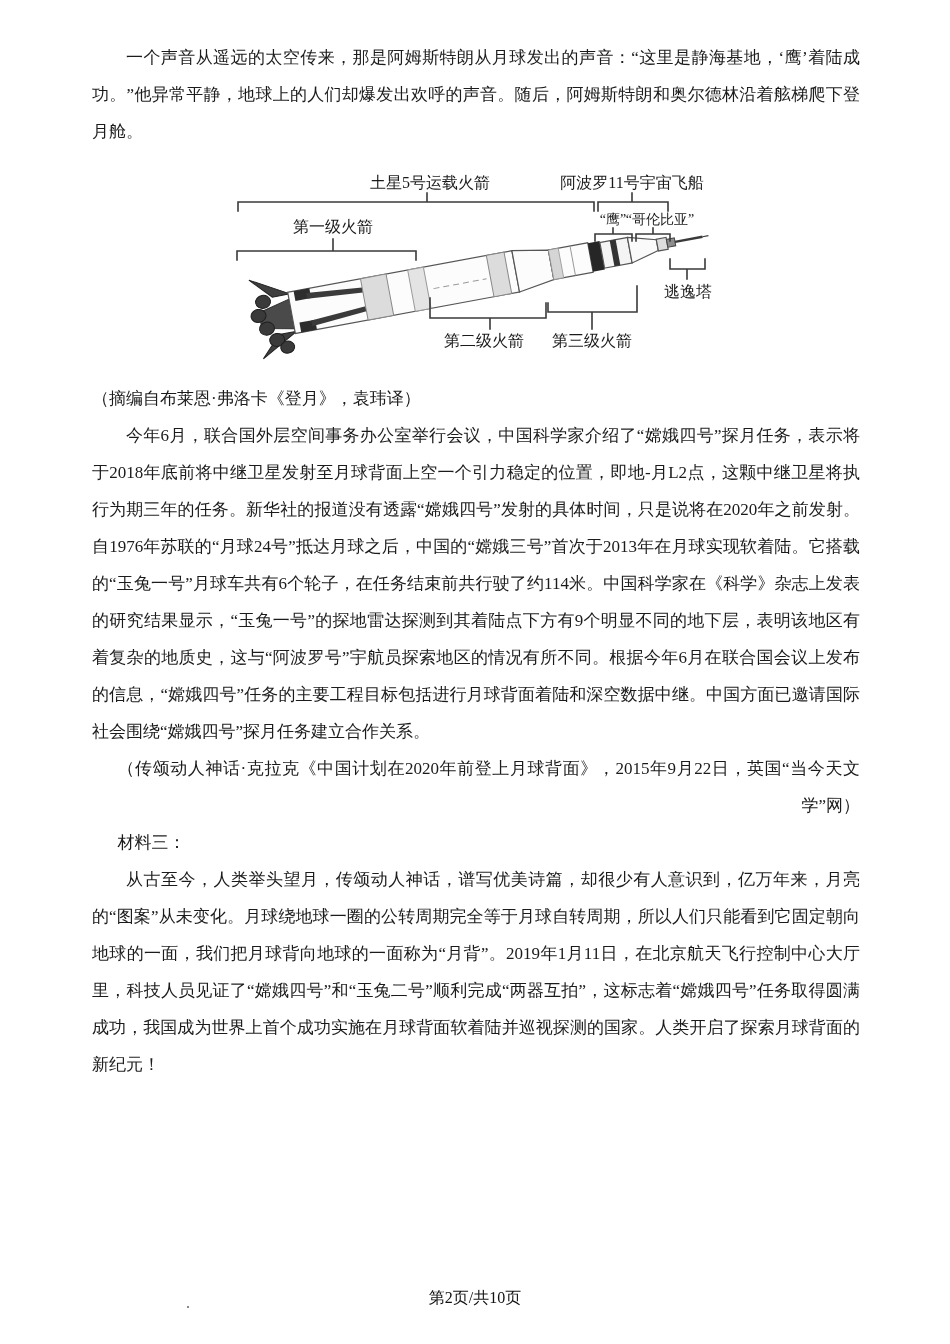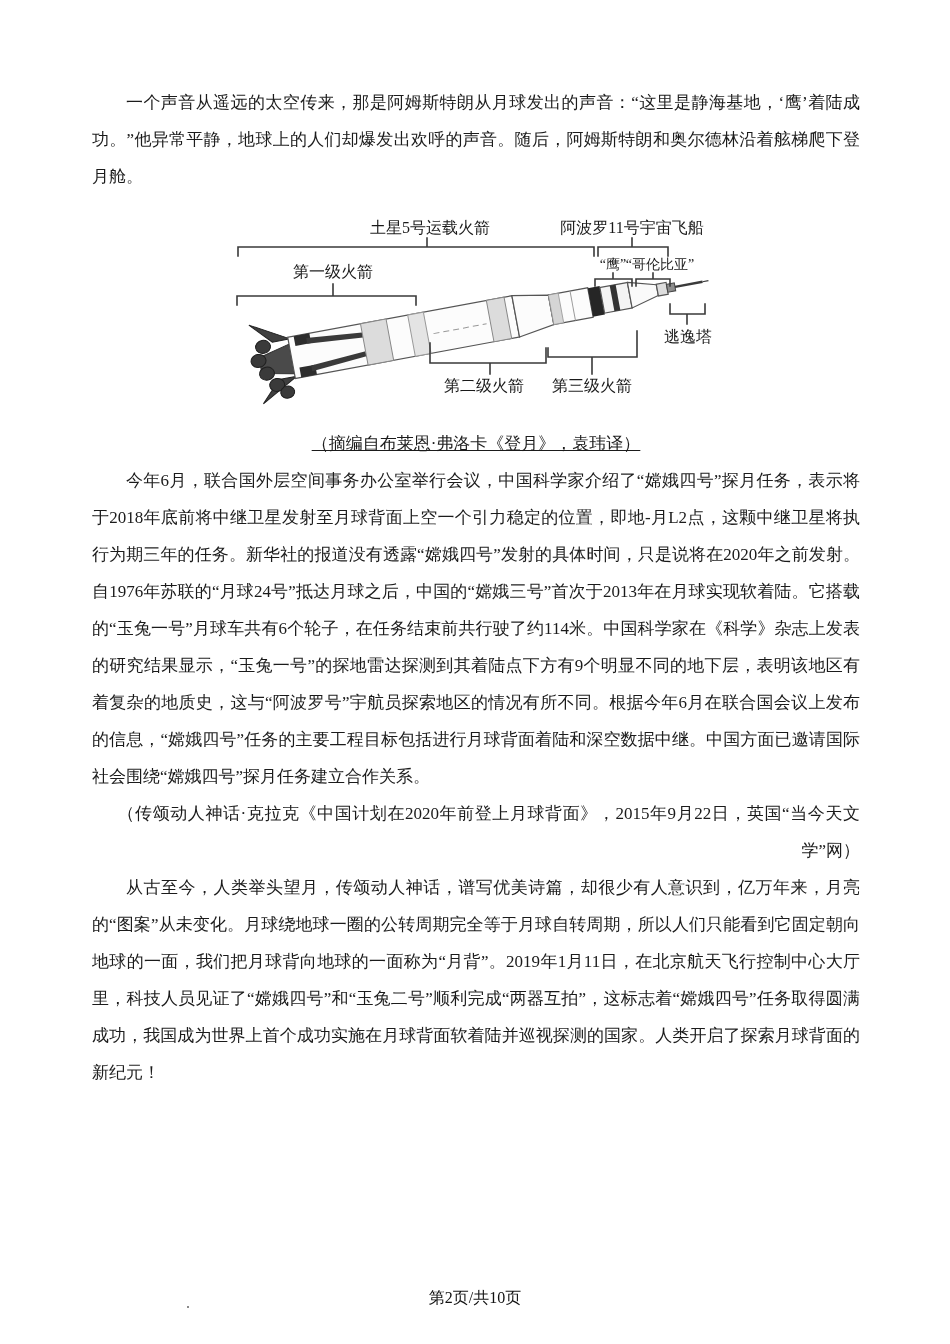--- a/index.html
+++ b/index.html
@@ -7,33 +7,33 @@
     width: 950px; height: 1344px;
     background: #ffffff;
     overflow: hidden;
     font-family: "Liberation Serif", "DejaVu Serif", serif;
     color: #1b1b1b;
   }
   .page {
     position: relative;
     width: 950px; height: 1344px;
     box-sizing: border-box;
-    padding: 84px 90px 0 92px;
+    padding: 39px 90px 0 92px;
   }
   .para, .mat-label, .attr {
     margin: 0;
     font-size: 17px;
     line-height: 37px;
   }
   .para {
     text-align: justify;
     text-indent: 2em;
   }
   .mat-label { text-indent: 1.5em; }
-  .attr1 { text-align: center; text-decoration: underline; }
+  .attr1 { text-align: left; }
   .attr2 {
     text-align: justify;
     text-align-last: right;
     text-indent: 1.5em;
   }
   .diagram {
     margin: 10px 0 0 138px;
     width: 640px; height: 220px;
   }
   .diagram svg { display: block; }
@@ -134,17 +134,18 @@
       <text x="362" y="186" font-size="16" text-anchor="middle">第三级火箭</text>
       <text x="458" y="137" font-size="16" text-anchor="middle">逃逸塔</text>
     </svg>
   </figure>
 
   <p class="attr attr1">（摘编自布莱恩·弗洛卡《登月》，袁玮译）</p>
 
   <p class="para">今年6月，联合国外层空间事务办公室举行会议，中国科学家介绍了“嫦娥四号”探月任务，表示将于2018年底前将中继卫星发射至月球背面上空一个引力稳定的位置，即地-月L2点，这颗中继卫星将执行为期三年的任务。新华社的报道没有透露“嫦娥四号”发射的具体时间，只是说将在2020年之前发射。自1976年苏联的“月球24号”抵达月球之后，中国的“嫦娥三号”首次于2013年在月球实现软着陆。它搭载的“玉兔一号”月球车共有6个轮子，在任务结束前共行驶了约114米。中国科学家在《科学》杂志上发表的研究结果显示，“玉兔一号”的探地雷达探测到其着陆点下方有9个明显不同的地下层，表明该地区有着复杂的地质史，这与“阿波罗号”宇航员探索地区的情况有所不同。根据今年6月在联合国会议上发布的信息，“嫦娥四号”任务的主要工程目标包括进行月球背面着陆和深空数据中继。中国方面已邀请国际社会围绕“嫦娥四号”探月任务建立合作关系。</p>
   <p class="attr attr2">（传颂动人神话·克拉克《中国计划在2020年前登上月球背面》，2015年9月22日，英国“当今天文学”网）</p>
 
+  <p class="mat-label">材料三：</p>
   <p class="para">从古至今，人类举头望月，传颂动人神话，谱写优美诗篇，却很少有人意识到，亿万年来，月亮的“图案”从未变化。月球绕地球一圈的公转周期完全等于月球自转周期，所以人们只能看到它固定朝向地球的一面，我们把月球背向地球的一面称为“月背”。2019年1月11日，在北京航天飞行控制中心大厅里，科技人员见证了“嫦娥四号”和“玉兔二号”顺利完成“两器互拍”，这标志着“嫦娥四号”任务取得圆满成功，我国成为世界上首个成功实施在月球背面软着陆并巡视探测的国家。人类开启了探索月球背面的新纪元！</p>
 
   <div class="speck"></div>
   <div class="footer">第2页/共10页</div>
 </div>
 
 </body></html>

